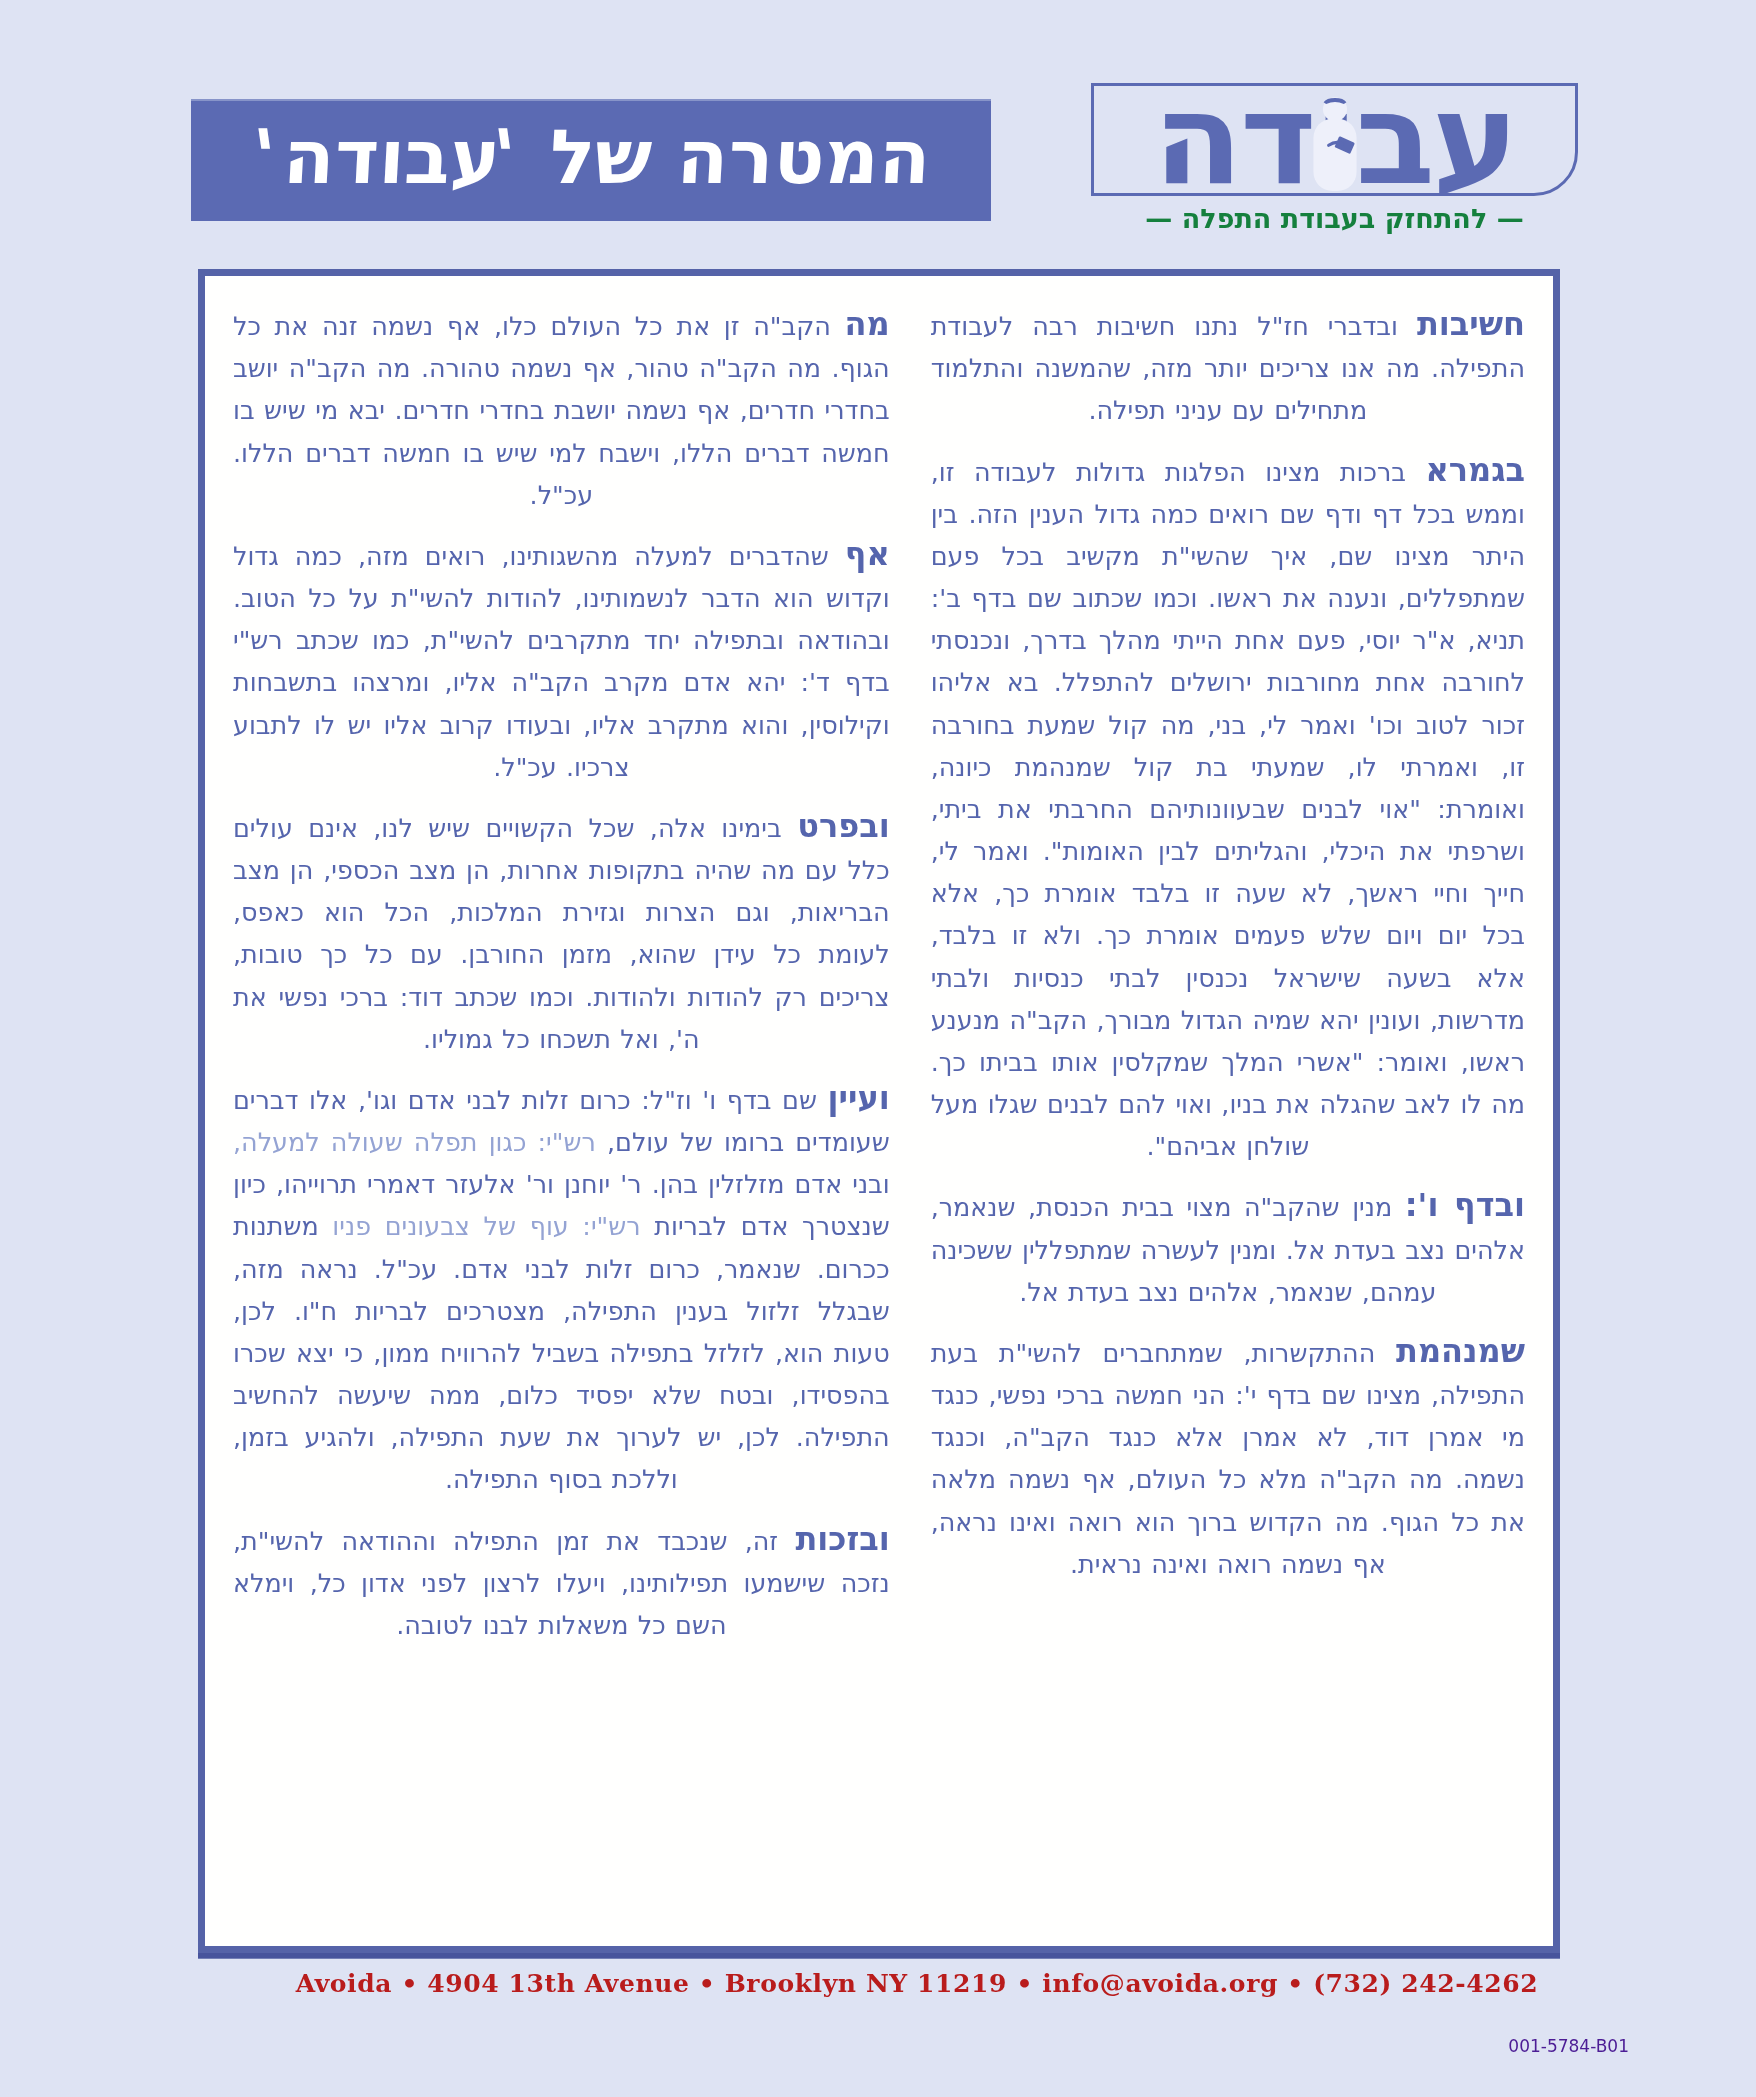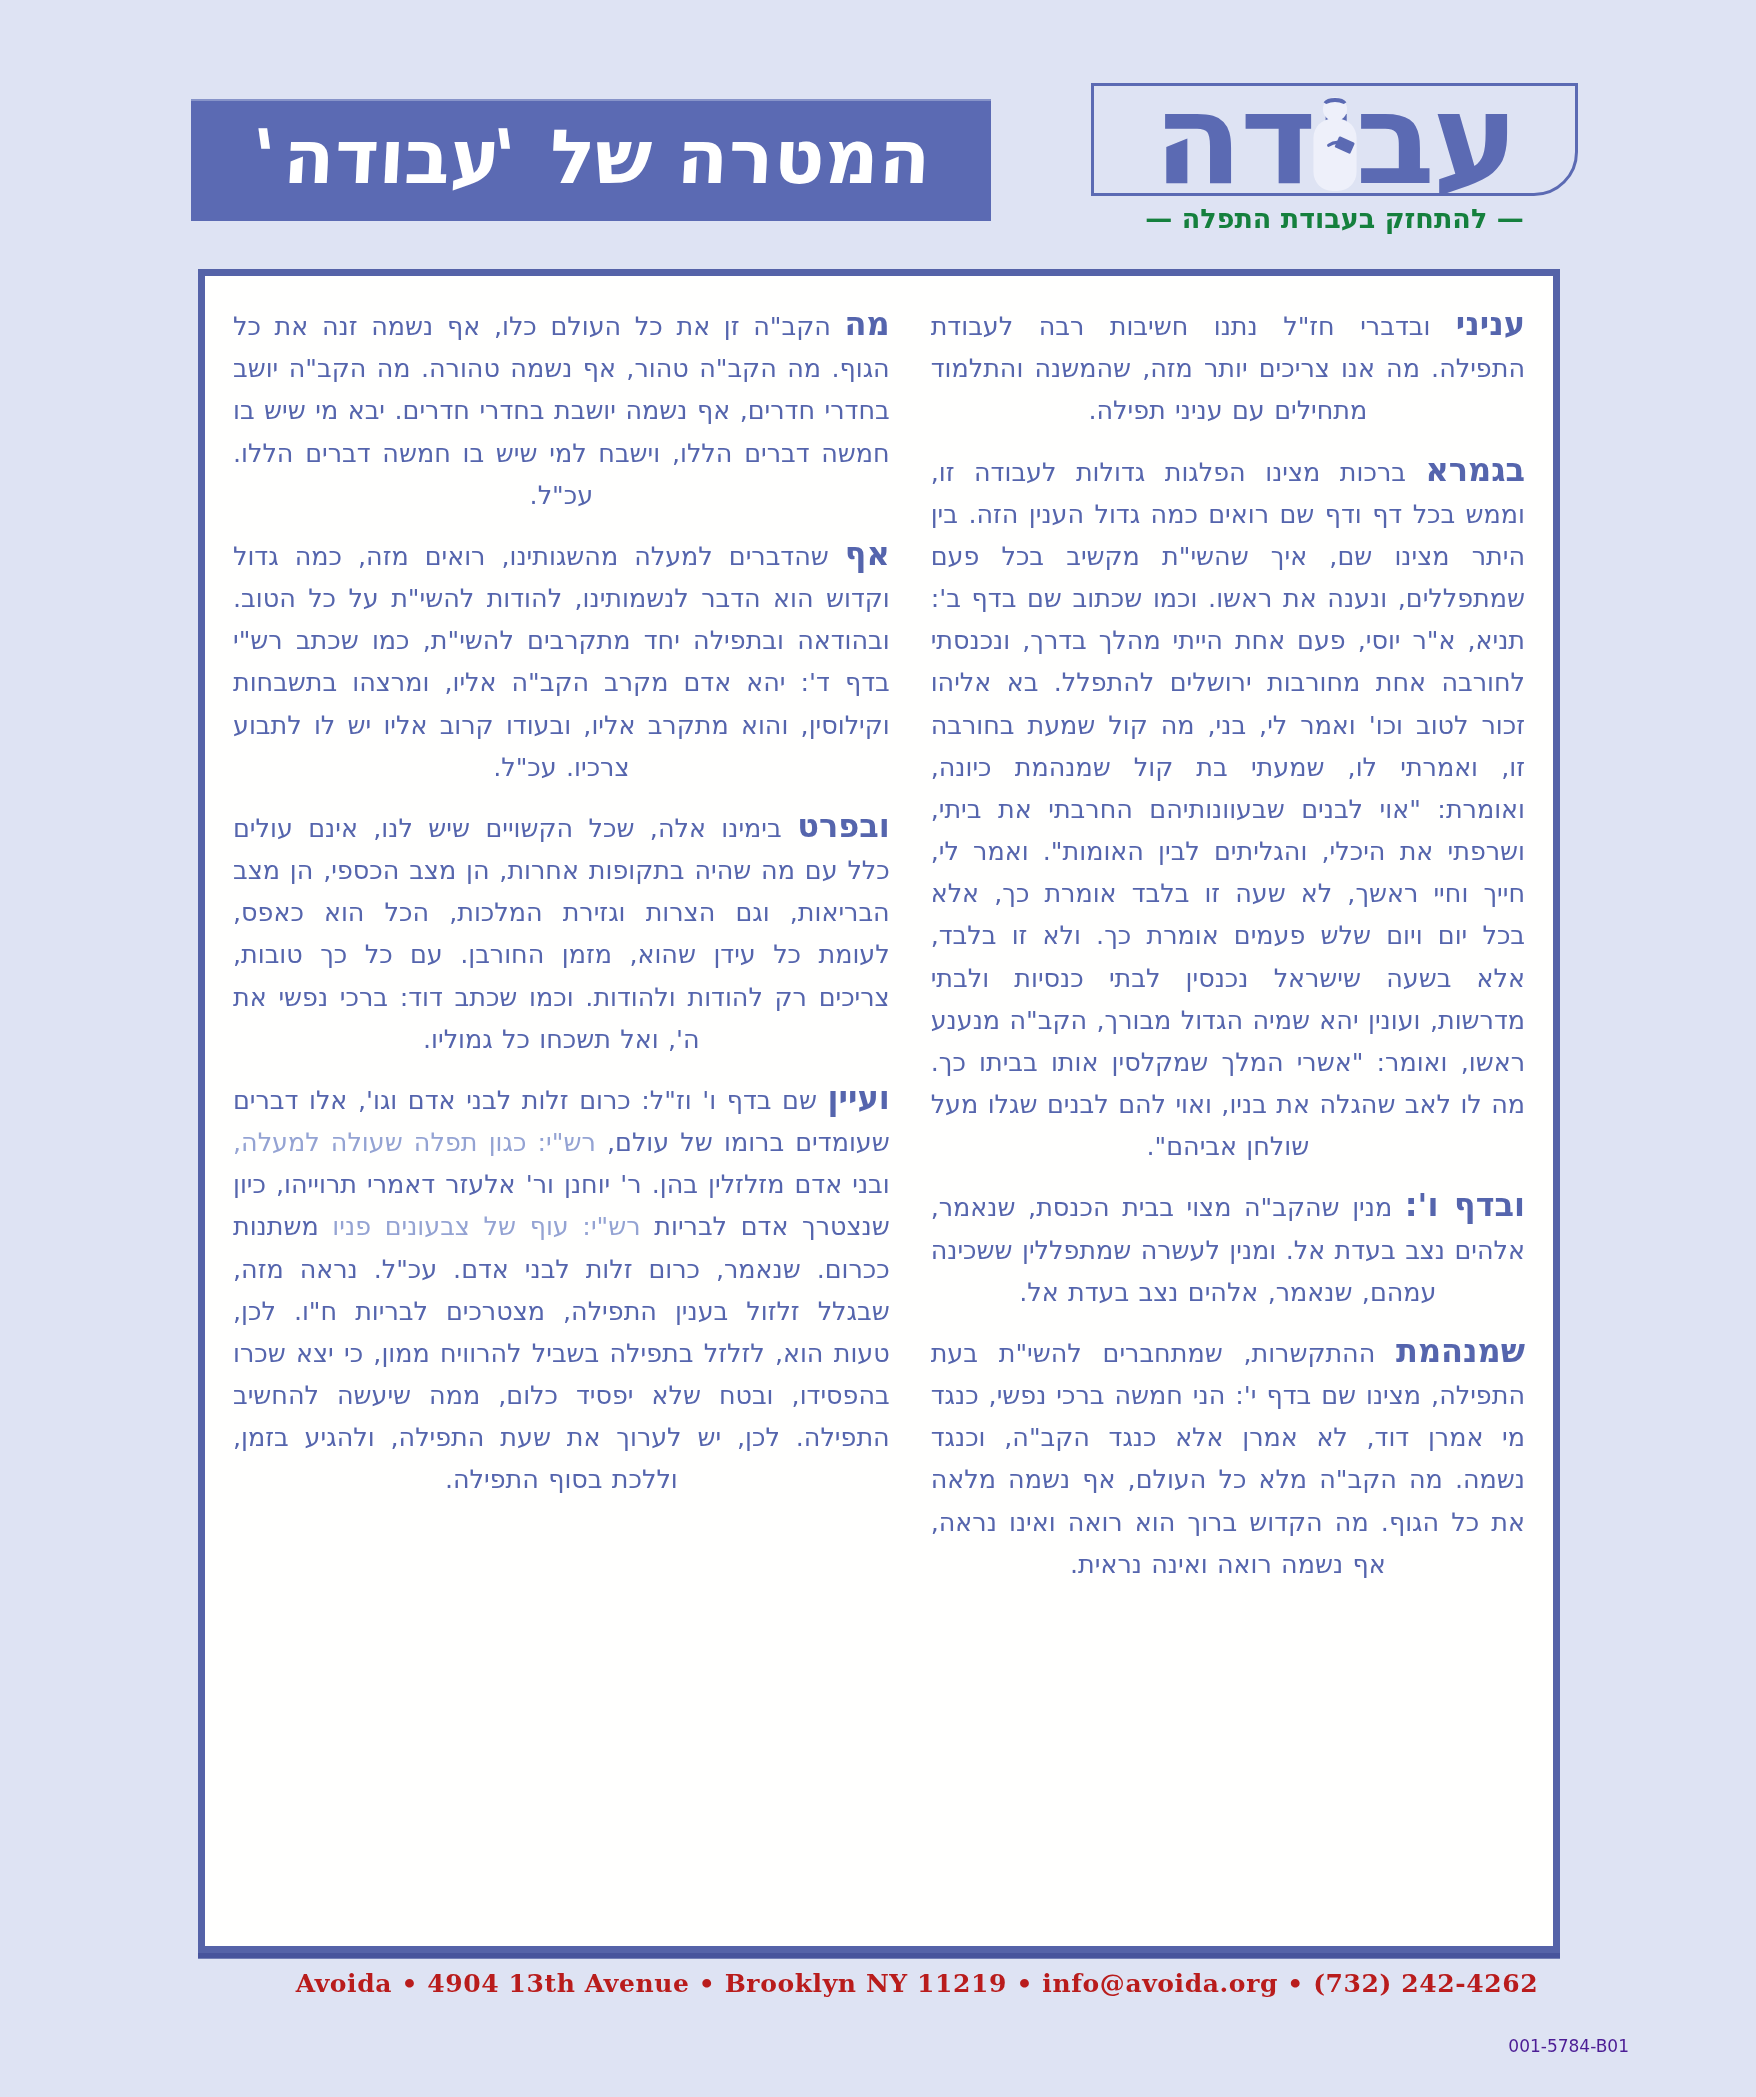--- a/index.html
+++ b/index.html
@@ -142,29 +142,30 @@
       <rect x="58" y="74" width="27" height="19" rx="2" fill="#5b6ab3" transform="rotate(24 71 83)"></rect>
       <path d="M46 84 q12 -8 22 -2" stroke="#5b6ab3" stroke-width="5" fill="none" stroke-linecap="round"></path>
     </svg>
   </div>
 </div>
 <div class="tagline">— להתחזק בעבודת התפלה —</div>
 
 <div class="content-box">
   <div class="columns">
     <div class="col col-right">
-        <p class="para"><span class="run-lead">עניני</span><span class="run-normal"> ובדברי חז"ל נתנו חשיבות רבה לעבודת התפילה. מה אנו צריכים יותר מזה, שהמשנה והתלמוד מתחילים עם עניני תפילה.</span></p>
+        <p class="para"><span class="run-lead">חשיבות</span><span class="run-normal"> ובדברי חז"ל נתנו חשיבות רבה לעבודת התפילה. מה אנו צריכים יותר מזה, שהמשנה והתלמוד מתחילים עם עניני תפילה.</span></p>
         <p class="para"><span class="run-lead">בגמרא</span><span class="run-normal"> ברכות מצינו הפלגות גדולות לעבודה זו, וממש בכל דף ודף שם רואים כמה גדול הענין הזה. בין היתר מצינו שם, איך שהשי"ת מקשיב בכל פעם שמתפללים, ונענה את ראשו. וכמו שכתוב שם בדף ב': תניא, א"ר יוסי, פעם אחת הייתי מהלך בדרך, ונכנסתי לחורבה אחת מחורבות ירושלים להתפלל. בא אליהו זכור לטוב וכו' ואמר לי, בני, מה קול שמעת בחורבה זו, ואמרתי לו, שמעתי בת קול שמנהמת כיונה, ואומרת: "אוי לבנים שבעוונותיהם החרבתי את ביתי, ושרפתי את היכלי, והגליתים לבין האומות". ואמר לי, חייך וחיי ראשך, לא שעה זו בלבד אומרת כך, אלא בכל יום ויום שלש פעמים אומרת כך. ולא זו בלבד, אלא בשעה שישראל נכנסין לבתי כנסיות ולבתי מדרשות, ועונין יהא שמיה הגדול מבורך, הקב"ה מנענע ראשו, ואומר: "אשרי המלך שמקלסין אותו בביתו כך. מה לו לאב שהגלה את בניו, ואוי להם לבנים שגלו מעל שולחן אביהם".</span></p>
         <p class="para"><span class="run-lead">ובדף ו':</span><span class="run-normal"> מנין שהקב"ה מצוי בבית הכנסת, שנאמר, אלהים נצב בעדת אל. ומנין לעשרה שמתפללין ששכינה עמהם, שנאמר, אלהים נצב בעדת אל.</span></p>
         <p class="para"><span class="run-lead">שמנהמת</span><span class="run-normal"> ההתקשרות, שמתחברים להשי"ת בעת התפילה, מצינו שם בדף י': הני חמשה ברכי נפשי, כנגד מי אמרן דוד, לא אמרן אלא כנגד הקב"ה, וכנגד נשמה. מה הקב"ה מלא כל העולם, אף נשמה מלאה את כל הגוף. מה הקדוש ברוך הוא רואה ואינו נראה, אף נשמה רואה ואינה נראית.</span></p>
       </div>
     <div class="col col-left">
         <p class="para"><span class="run-lead">מה</span><span class="run-normal"> הקב"ה זן את כל העולם כלו, אף נשמה זנה את כל הגוף. מה הקב"ה טהור, אף נשמה טהורה. מה הקב"ה יושב בחדרי חדרים, אף נשמה יושבת בחדרי חדרים. יבא מי שיש בו חמשה דברים הללו, וישבח למי שיש בו חמשה דברים הללו. עכ"ל.</span></p>
         <p class="para"><span class="run-lead">אף</span><span class="run-normal"> שהדברים למעלה מהשגותינו, רואים מזה, כמה גדול וקדוש הוא הדבר לנשמותינו, להודות להשי"ת על כל הטוב. ובהודאה ובתפילה יחד מתקרבים להשי"ת, כמו שכתב רש"י בדף ד': יהא אדם מקרב הקב"ה אליו, ומרצהו בתשבחות וקילוסין, והוא מתקרב אליו, ובעודו קרוב אליו יש לו לתבוע צרכיו. עכ"ל.</span></p>
         <p class="para"><span class="run-lead">ובפרט</span><span class="run-normal"> בימינו אלה, שכל הקשויים שיש לנו, אינם עולים כלל עם מה שהיה בתקופות אחרות, הן מצב הכספי, הן מצב הבריאות, וגם הצרות וגזירת המלכות, הכל הוא כאפס, לעומת כל עידן שהוא, מזמן החורבן. עם כל כך טובות, צריכים רק להודות ולהודות. וכמו שכתב דוד: ברכי נפשי את ה', ואל תשכחו כל גמוליו.</span></p>
         <p class="para"><span class="run-lead">ועיין</span><span class="run-normal"> שם בדף ו' וז"ל: כרום זלות לבני אדם וגו', אלו דברים שעומדים ברומו של עולם, </span><span class="run-light">רש"י: כגון תפלה שעולה למעלה, </span><span class="run-normal">ובני אדם מזלזלין בהן. ר' יוחנן ור' אלעזר דאמרי תרוייהו, כיון שנצטרך אדם לבריות </span><span class="run-light">רש"י: עוף של צבעונים פניו </span><span class="run-normal">משתנות ככרום. שנאמר, כרום זלות לבני אדם. עכ"ל. נראה מזה, שבגלל זלזול בענין התפילה, מצטרכים לבריות ח"ו. לכן, טעות הוא, לזלזל בתפילה בשביל להרוויח ממון, כי יצא שכרו בהפסידו, ובטח שלא יפסיד כלום, ממה שיעשה להחשיב התפילה. לכן, יש לערוך את שעת התפילה, ולהגיע בזמן, וללכת בסוף התפילה.</span></p>
+        <p class="para"><span class="run-lead">ובזכות</span><span class="run-normal"> זה, שנכבד את זמן התפילה וההודאה להשי"ת, נזכה שישמעו תפילותינו, ויעלו לרצון לפני אדון כל, וימלא השם כל משאלות לבנו לטובה.</span></p>
       </div>
   </div>
 </div>
 
 <div class="footer">Avoida • 4904 13th Avenue • Brooklyn NY 11219 • info@avoida.org • (732) 242-4262</div>
 <div class="print-code">001-5784-B01</div>
 
 
 </body></html>

